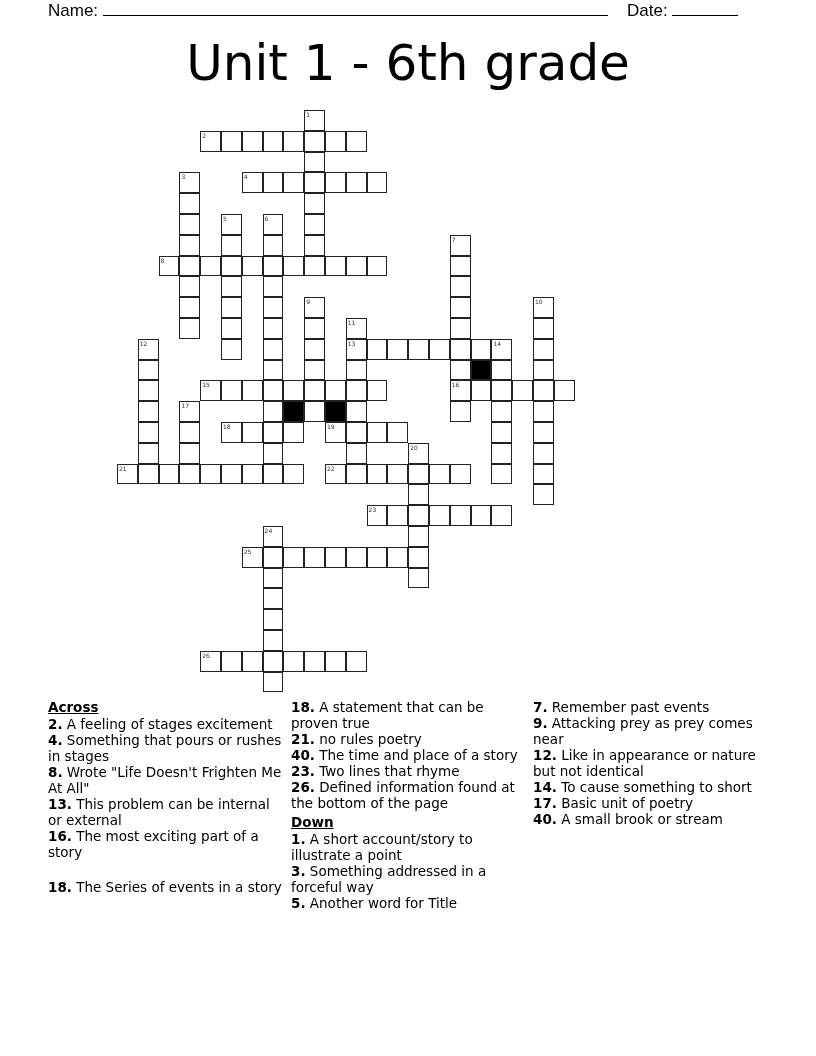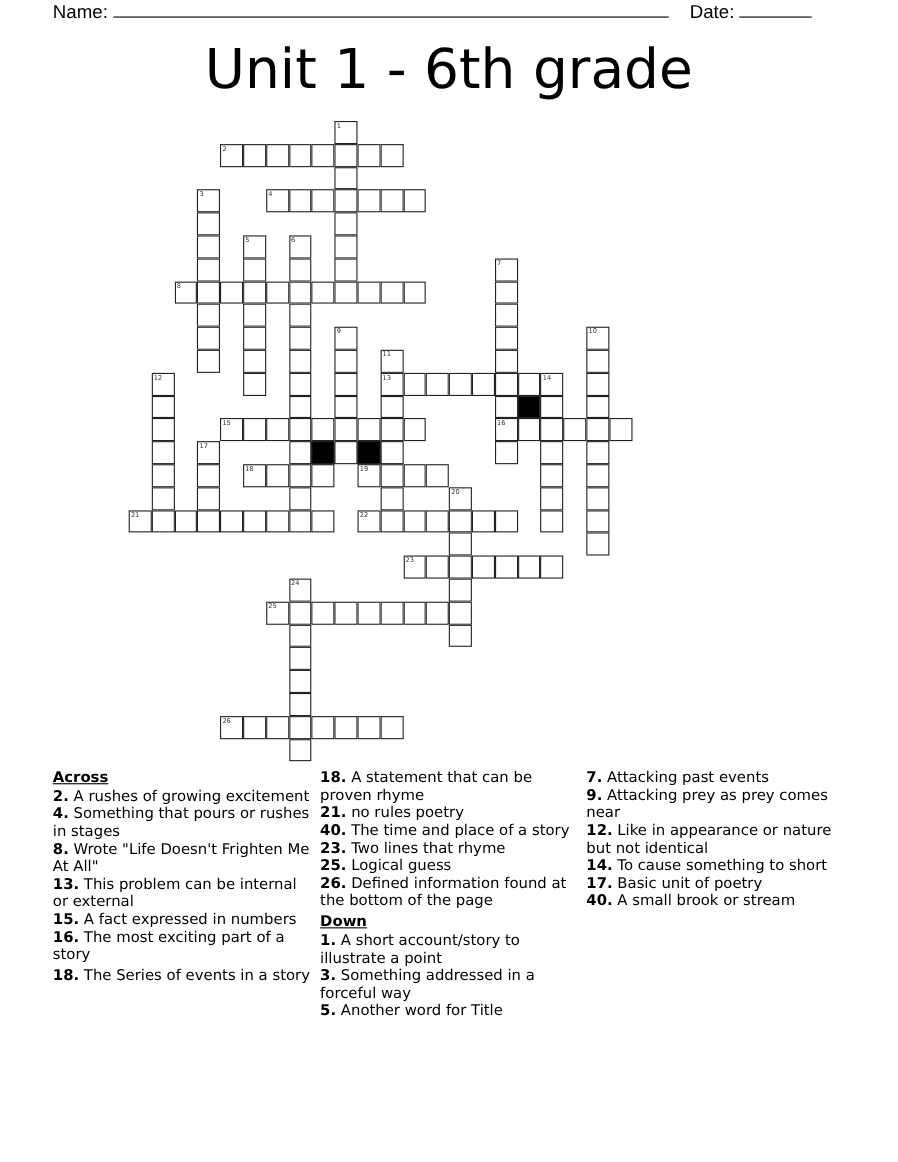--- a/index.html
+++ b/index.html
@@ -261,42 +261,40 @@
     <div class="cell" style="left: 304.2px; top: 650.8px;"></div>
     <div class="cell" style="left: 325px; top: 650.8px;"></div>
     <div class="cell" style="left: 345.8px; top: 650.8px;"></div>
     <div class="cell black" style="left: 470.6px; top: 359.6px;"></div>
     <div class="cell black" style="left: 283.4px; top: 401.2px;"></div>
     <div class="cell black" style="left: 325px; top: 401.2px;"></div>
   </div>
 
 <div class="clues col1">
   <div class="clue-head">Across</div>
-  <div class="clue"><b>2.</b> <span>A rushes of growing excitement</span></div>
+  <div class="clue"><b>2.</b> <span>A feeling of stages excitement</span></div>
   <div class="clue"><b>4.</b> <span>Something that pours or rushes in stages</span></div>
   <div class="clue"><b>8.</b> <span>Wrote "Life Doesn't Frighten Me At All"</span></div>
   <div class="clue"><b>13.</b> <span>This problem can be internal or external</span></div>
-  <div class="clue"><b>15.</b> <span>A fact expressed in numbers</span></div>
   <div class="clue"><b>16.</b> <span>The most exciting part of a story</span></div>
-  <div class="clue" style="margin-top:3px"><b>18.</b> <span>The Series of events in a story</span></div>
+  <div class="clue" style="margin-top:19px"><b>18.</b> <span>The Series of events in a story</span></div>
 </div>
 
 <div class="clues col2">
-  <div class="clue"><b>18.</b> <span>A statement that can be proven rhyme</span></div>
+  <div class="clue"><b>18.</b> <span>A statement that can be proven true</span></div>
   <div class="clue"><b>21.</b> <span>no rules poetry</span></div>
   <div class="clue"><b>40.</b> <span>The time and place of a story</span></div>
   <div class="clue"><b>23.</b> <span>Two lines that rhyme</span></div>
-  <div class="clue"><b>25.</b> <span>Logical guess</span></div>
   <div class="clue"><b>26.</b> <span>Defined information found at the bottom of the page</span></div>
   <div class="clue-head" style="margin-top:3px">Down</div>
   <div class="clue"><b>1.</b> <span>A short account/story to illustrate a point</span></div>
   <div class="clue"><b>3.</b> <span>Something addressed in a forceful way</span></div>
   <div class="clue"><b>5.</b> <span>Another word for Title</span></div>
 </div>
 
 <div class="clues col3">
-  <div class="clue"><b>7.</b> <span>Attacking past events</span></div>
+  <div class="clue"><b>7.</b> <span>Remember past events</span></div>
   <div class="clue"><b>9.</b> <span>Attacking prey as prey comes near</span></div>
   <div class="clue"><b>12.</b> <span>Like in appearance or nature but not identical</span></div>
   <div class="clue"><b>14.</b> <span>To cause something to short</span></div>
   <div class="clue"><b>17.</b> <span>Basic unit of poetry</span></div>
   <div class="clue"><b>40.</b> <span>A small brook or stream</span></div>
 </div>
 
 </body></html>

